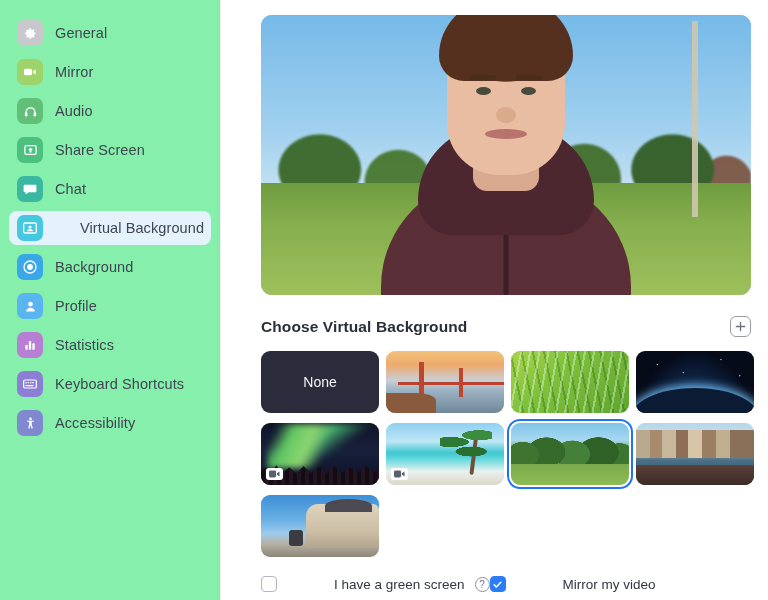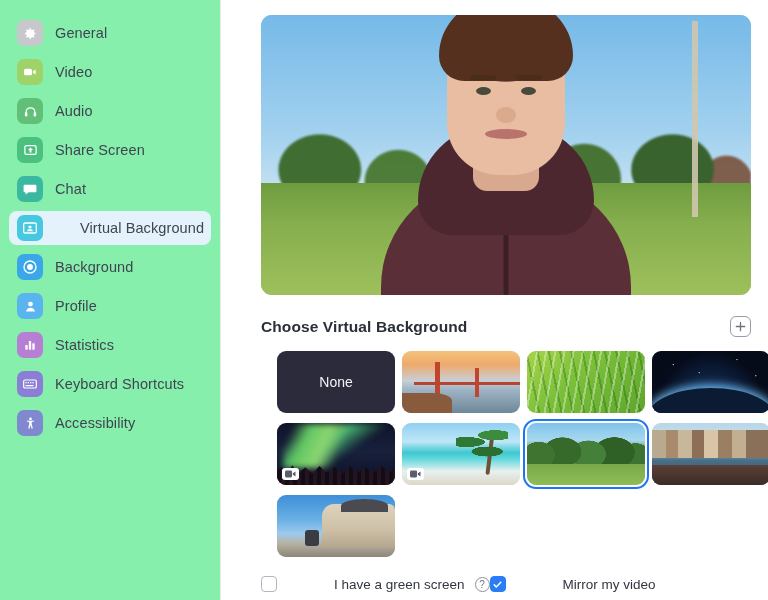--- a/index.html
+++ b/index.html
@@ -166,21 +166,20 @@
     grid-template-columns: repeat(4, 118px);
     gap: 10px 7px;
   }
   .thumb {
     width: 118px; height: 62px;
     border-radius: 9px;
     position: relative;
     overflow: hidden;
     cursor: pointer;
     background: #ddd;
-    margin-left: 16px;
   }
   .thumb-wrap { position: relative; width: 118px; height: 62px; }
   .thumb-wrap.selected .thumb {
     outline: 2.5px solid #1d74f5;
     outline-offset: 2.5px;
   }
   .thumb-none {
     background: #2b2b3c;
     display: flex; align-items: center; justify-content: center;
   }
@@ -346,21 +345,21 @@
         </div>
         <div class="nav-label">General</div>
       </div>
       <div class="nav-item">
         <div class="nav-icon" style="background: rgb(158, 211, 106);">
           <svg width="16" height="16" viewBox="0 0 24 24">
             <rect x="3" y="7" width="12" height="10" rx="2.4" fill="#fff"></rect>
             <path fill="#fff" d="M16.5 11l4-2.6v7.2l-4-2.6z"></path>
           </svg>
         </div>
-        <div class="nav-label">Video</div>
+        <div class="nav-label">Mirror</div>
       </div>
       <div class="nav-item">
         <div class="nav-icon" style="background: rgb(98, 191, 120);">
           <svg width="15" height="15" viewBox="0 0 24 24">
             <path d="M5 15v-2a7 7 0 0114 0v2" stroke="#fff" stroke-width="2" fill="none" stroke-linecap="round"></path>
             <rect x="3" y="13" width="4" height="7" rx="2" fill="#fff"></rect>
             <rect x="17" y="13" width="4" height="7" rx="2" fill="#fff"></rect>
           </svg>
         </div>
         <div class="nav-label">Audio</div>

